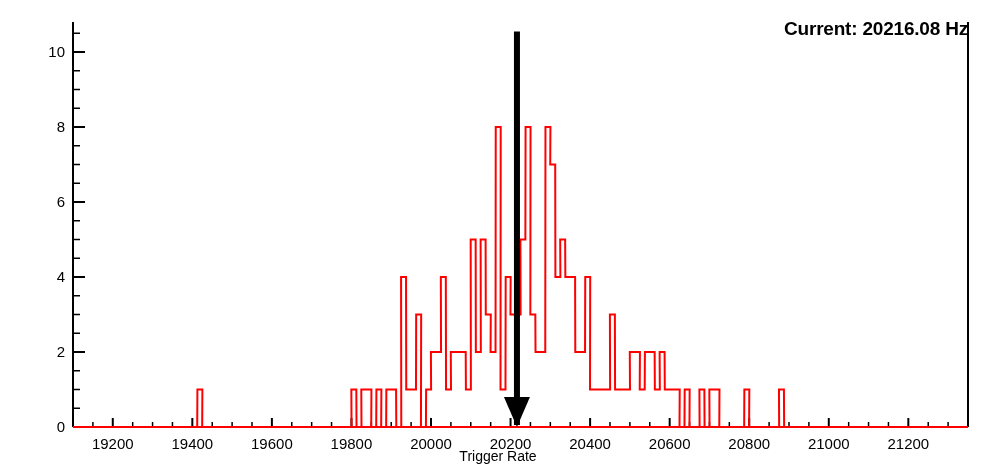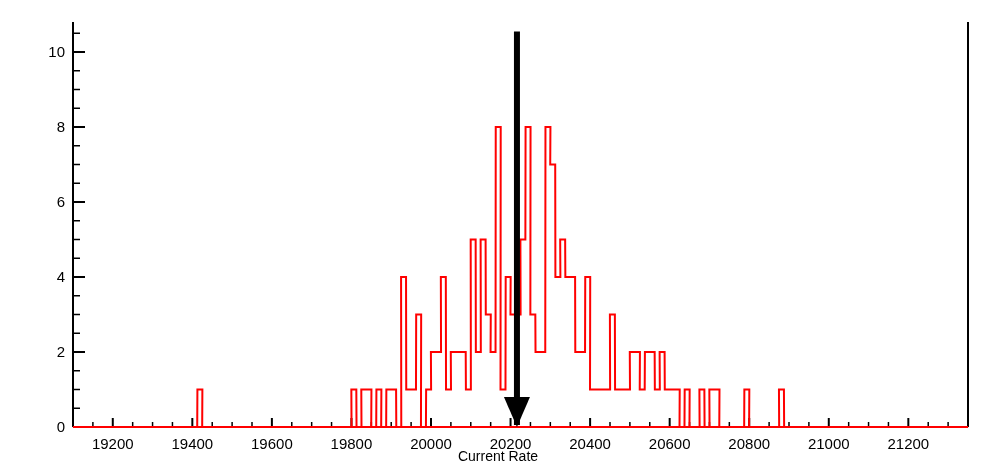--- a/index.html
+++ b/index.html
@@ -150,16 +150,17 @@
     <g id="hist-group" fill="none" stroke-width="2" stroke-linejoin="miter">
         <path d="M 72.90 427.00 L 77.87 427.00 L 78.07 427.00 L 83.04 427.00 L 82.84 427.00 L 87.82 427.00 L 88.02 427.00 L 92.99 427.00 L 92.79 427.00 L 97.76 427.00 L 97.96 427.00 L 102.93 427.00 L 102.73 427.00 L 107.71 427.00 L 107.91 427.00 L 112.88 427.00 L 112.68 427.00 L 117.65 427.00 L 117.85 427.00 L 122.82 427.00 L 122.62 427.00 L 127.59 427.00 L 127.79 427.00 L 132.77 427.00 L 132.57 427.00 L 137.54 427.00 L 137.74 427.00 L 142.71 427.00 L 142.51 427.00 L 147.48 427.00 L 147.68 427.00 L 152.66 427.00 L 152.46 427.00 L 157.43 427.00 L 157.63 427.00 L 162.60 427.00 L 162.40 427.00 L 167.37 427.00 L 167.57 427.00 L 172.54 427.00 L 172.34 427.00 L 177.32 427.00 L 177.52 427.00 L 182.49 427.00 L 182.29 427.00 L 187.26 427.00 L 187.46 427.00 L 192.43 427.00 L 192.23 427.00 L 197.21 427.00 L 197.41 389.50 L 202.38 389.50 L 202.18 427.00 L 207.15 427.00 L 207.35 427.00 L 212.32 427.00 L 212.12 427.00 L 217.09 427.00 L 217.29 427.00 L 222.27 427.00 L 222.07 427.00 L 227.04 427.00 L 227.24 427.00 L 232.21 427.00 L 232.01 427.00 L 236.98 427.00 L 237.18 427.00 L 242.16 427.00 L 241.96 427.00 L 246.93 427.00 L 247.13 427.00 L 252.10 427.00 L 251.90 427.00 L 256.87 427.00 L 257.07 427.00 L 262.04 427.00 L 261.85 427.00 L 266.82 427.00 L 267.02 427.00 L 271.99 427.00 L 271.79 427.00 L 276.76 427.00 L 276.96 427.00 L 281.93 427.00 L 281.73 427.00 L 286.71 427.00 L 286.90 427.00 L 291.88 427.00 L 291.68 427.00 L 296.65 427.00 L 296.85 427.00 L 301.82 427.00 L 301.62 427.00 L 306.60 427.00 L 306.79 427.00 L 311.77 427.00 L 311.57 427.00 L 316.54 427.00 L 316.74 427.00 L 321.71 427.00 L 321.51 427.00 L 326.48 427.00 L 326.68 427.00 L 331.65 427.00 L 331.46 427.00 L 336.43 427.00 L 336.63 427.00 L 341.60 427.00 L 341.40 427.00 L 346.37 427.00 L 346.57 427.00 L 351.54 427.00 L 351.34 389.50 L 356.32 389.50 L 356.52 427.00 L 361.49 427.00 L 361.29 389.50 L 366.26 389.50 L 366.46 389.50 L 371.43 389.50 L 371.23 427.00 L 376.21 427.00 L 376.41 389.50 L 381.38 389.50 L 381.18 427.00 L 386.15 427.00 L 386.35 389.50 L 391.32 389.50 L 391.12 389.50 L 396.09 389.50 L 396.29 427.00 L 401.27 427.00 L 401.07 277.00 L 406.04 277.00 L 406.24 389.50 L 411.21 389.50 L 411.01 389.50 L 415.98 389.50 L 416.18 314.50 L 421.16 314.50 L 420.96 427.00 L 425.93 427.00 L 426.13 389.50 L 431.10 389.50 L 430.90 352.00 L 435.87 352.00 L 436.07 352.00 L 441.04 352.00 L 440.84 277.00 L 445.82 277.00 L 446.02 389.50 L 450.99 389.50 L 450.79 352.00 L 455.76 352.00 L 455.96 352.00 L 460.93 352.00 L 460.73 352.00 L 465.71 352.00 L 465.91 389.50 L 470.88 389.50 L 470.68 239.50 L 475.65 239.50 L 475.85 352.00 L 480.82 352.00 L 480.62 239.50 L 485.60 239.50 L 485.79 314.50 L 490.77 314.50 L 490.57 352.00 L 495.54 352.00 L 495.74 127.00 L 500.71 127.00 L 500.51 389.50 L 505.48 389.50 L 505.68 277.00 L 510.65 277.00 L 510.46 314.50 L 515.43 314.50 L 515.63 314.50 L 520.60 314.50 L 520.40 239.50 L 525.37 239.50 L 525.57 127.00 L 530.54 127.00 L 530.35 314.50 L 535.32 314.50 L 535.52 352.00 L 540.49 352.00 L 540.29 352.00 L 545.26 352.00 L 545.46 127.00 L 550.43 127.00 L 550.23 164.50 L 555.21 164.50 L 555.40 277.00 L 560.38 277.00 L 560.18 239.50 L 565.15 239.50 L 565.35 277.00 L 570.32 277.00 L 570.12 277.00 L 575.10 277.00 L 575.29 352.00 L 580.27 352.00 L 580.07 352.00 L 585.04 352.00 L 585.24 277.00 L 590.21 277.00 L 590.01 389.50 L 594.98 389.50 L 595.18 389.50 L 600.15 389.50 L 599.96 389.50 L 604.93 389.50 L 605.13 389.50 L 610.10 389.50 L 609.90 314.50 L 614.87 314.50 L 615.07 389.50 L 620.04 389.50 L 619.85 389.50 L 624.82 389.50 L 625.02 389.50 L 629.99 389.50 L 629.79 352.00 L 634.76 352.00 L 634.96 352.00 L 639.93 352.00 L 639.73 389.50 L 644.71 389.50 L 644.90 352.00 L 649.88 352.00 L 649.68 352.00 L 654.65 352.00 L 654.85 389.50 L 659.82 389.50 L 659.62 352.00 L 664.60 352.00 L 664.79 389.50 L 669.77 389.50 L 669.57 389.50 L 674.54 389.50 L 674.74 389.50 L 679.71 389.50 L 679.51 427.00 L 684.48 427.00 L 684.68 389.50 L 689.65 389.50 L 689.46 427.00 L 694.43 427.00 L 694.63 427.00 L 699.60 427.00 L 699.40 389.50 L 704.37 389.50 L 704.57 427.00 L 709.54 427.00 L 709.34 389.50 L 714.32 389.50 L 714.52 389.50 L 719.49 389.50 L 719.29 427.00 L 724.26 427.00 L 724.46 427.00 L 729.43 427.00 L 729.23 427.00 L 734.21 427.00 L 734.40 427.00 L 739.38 427.00 L 739.18 427.00 L 744.15 427.00 L 744.35 389.50 L 749.32 389.50 L 749.12 427.00 L 754.10 427.00 L 754.29 427.00 L 759.27 427.00 L 759.07 427.00 L 764.04 427.00 L 764.24 427.00 L 769.21 427.00 L 769.01 427.00 L 773.98 427.00 L 774.18 427.00 L 779.16 427.00 L 778.96 389.50 L 783.93 389.50 L 784.13 427.00 L 789.10 427.00 L 788.90 427.00 L 793.87 427.00 L 794.07 427.00 L 799.04 427.00 L 798.85 427.00 L 803.82 427.00 L 804.02 427.00 L 808.99 427.00 L 808.79 427.00 L 813.76 427.00 L 813.96 427.00 L 818.93 427.00 L 818.73 427.00 L 823.71 427.00 L 823.90 427.00 L 828.88 427.00 L 828.68 427.00 L 833.65 427.00 L 833.85 427.00 L 838.82 427.00 L 838.62 427.00 L 843.60 427.00 L 843.79 427.00 L 848.77 427.00 L 848.57 427.00 L 853.54 427.00 L 853.74 427.00 L 858.71 427.00 L 858.51 427.00 L 863.48 427.00 L 863.68 427.00 L 868.65 427.00 L 868.46 427.00 L 873.43 427.00 L 873.63 427.00 L 878.60 427.00 L 878.40 427.00 L 883.37 427.00 L 883.57 427.00 L 888.54 427.00 L 888.35 427.00 L 893.32 427.00 L 893.52 427.00 L 898.49 427.00 L 898.29 427.00 L 903.26 427.00 L 903.46 427.00 L 908.43 427.00 L 908.23 427.00 L 913.21 427.00 L 913.40 427.00 L 918.38 427.00 L 918.18 427.00 L 923.15 427.00 L 923.35 427.00 L 928.32 427.00 L 928.12 427.00 L 933.09 427.00 L 933.29 427.00 L 938.27 427.00 L 938.07 427.00 L 943.04 427.00 L 943.24 427.00 L 948.21 427.00 L 948.01 427.00 L 952.98 427.00 L 953.18 427.00 L 958.15 427.00 L 957.96 427.00 L 962.93 427.00 L 963.13 427.00 L 968.10 427.00 " stroke="#ff0000" stroke-width="2" fill="none"></path>
         <line x1="73" y1="427" x2="968" y2="427" stroke="#ff0000" stroke-width="2"></line>
       </g>
     <g id="marker-group">
         <line x1="516.951822222223" y1="31.375" x2="516.951822222223" y2="425" stroke="#000000" stroke-width="6"></line>
         <polygon points="503.951822222223,397 529.951822222223,397 516.951822222223,427" fill="#000000"></polygon>
       </g>
   </svg>
 
+  <div class="annot-title">Current: 20216.08 Hz</div>
 
-  <div class="axis-label-x">Current Rate</div>
+  <div class="axis-label-x">Trigger Rate</div>
 
 </div>
 
 </body></html>

